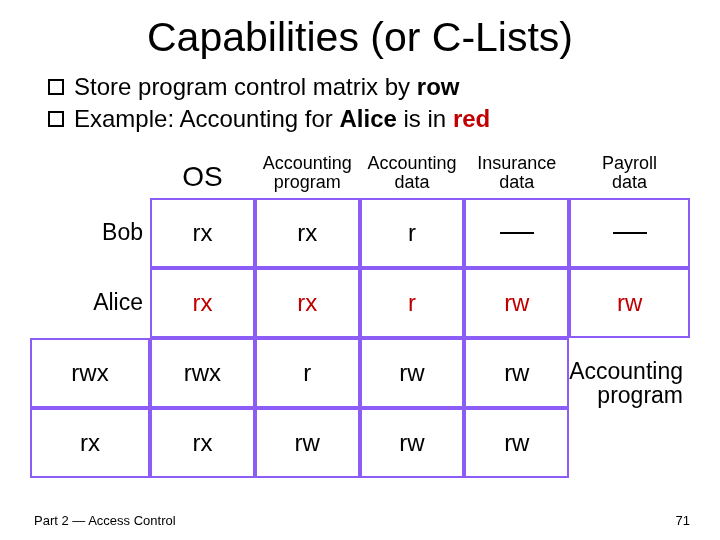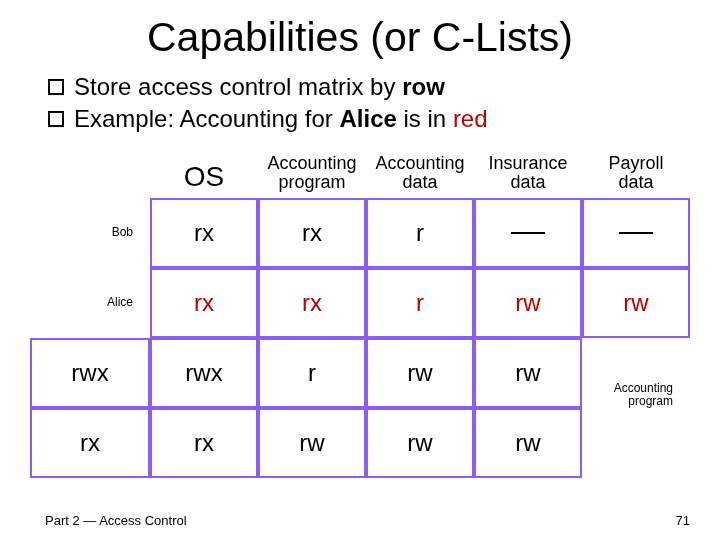--- a/index.html
+++ b/index.html
@@ -34,39 +34,39 @@
     content: "";
     position: absolute;
     left: 0;
     top: 8px;
     width: 12px;
     height: 12px;
     border: 2px solid #000;
     background: #fff;
   }
   .bold { font-weight: bold; }
-  .red-bold { font-weight: normal; color: #c00000; }
+  .red-bold { font-weight: bold; color: #c00000; }
 
   .grid {
     display: grid;
     grid-template-columns: 120px repeat(5, 1fr);
     width: 660px;
     margin: 0 auto;
   }
   .hcell {
     text-align: center;
     font-size: 18px;
     line-height: 1.05;
     padding: 4px 2px 6px 2px;
     align-self: end;
   }
   .rhcell {
     text-align: right;
-    font-size: 12px;
-    padding-right: 17px;
+    font-size: 23px;
+    padding-right: 7px;
     display: flex;
     align-items: center;
     justify-content: flex-end;
     line-height: 1.05;
   }
   .dcell {
     border: 2px solid #8b5cf6;
     text-align: center;
     font-size: 24px;
     height: 70px;
@@ -78,38 +78,38 @@
     width: 34px;
     height: 0;
     border-top: 2px solid #000;
     margin: 0 auto;
   }
   .corner { }
 
   .footer {
     position: absolute;
     bottom: 12px;
-    left: 45px;
+    left: 34px;
     right: 30px;
     font-family: Arial, Helvetica, sans-serif;
     font-size: 13px;
     color: #000;
     display: flex;
     justify-content: space-between;
   }
   .footer .mdash { letter-spacing: 0; }
 </style>
 </head>
 <body>
 
 <h1 class="title">Capabilities (or C-Lists)</h1>
 
 <ul class="bullets">
   <li>
-    <span>Store access control matrix by </span><span class="bold">row</span>
+    <span>Store program control matrix by </span><span class="bold">row</span>
   </li>
   <li>
     <span>Example: Accounting for </span><span class="bold">Alice</span><span> is in </span><span class="red-bold">red</span>
   </li>
 </ul>
 
 <div class="grid">
 
   <div class="corner"></div>
   <div class="hcell">

